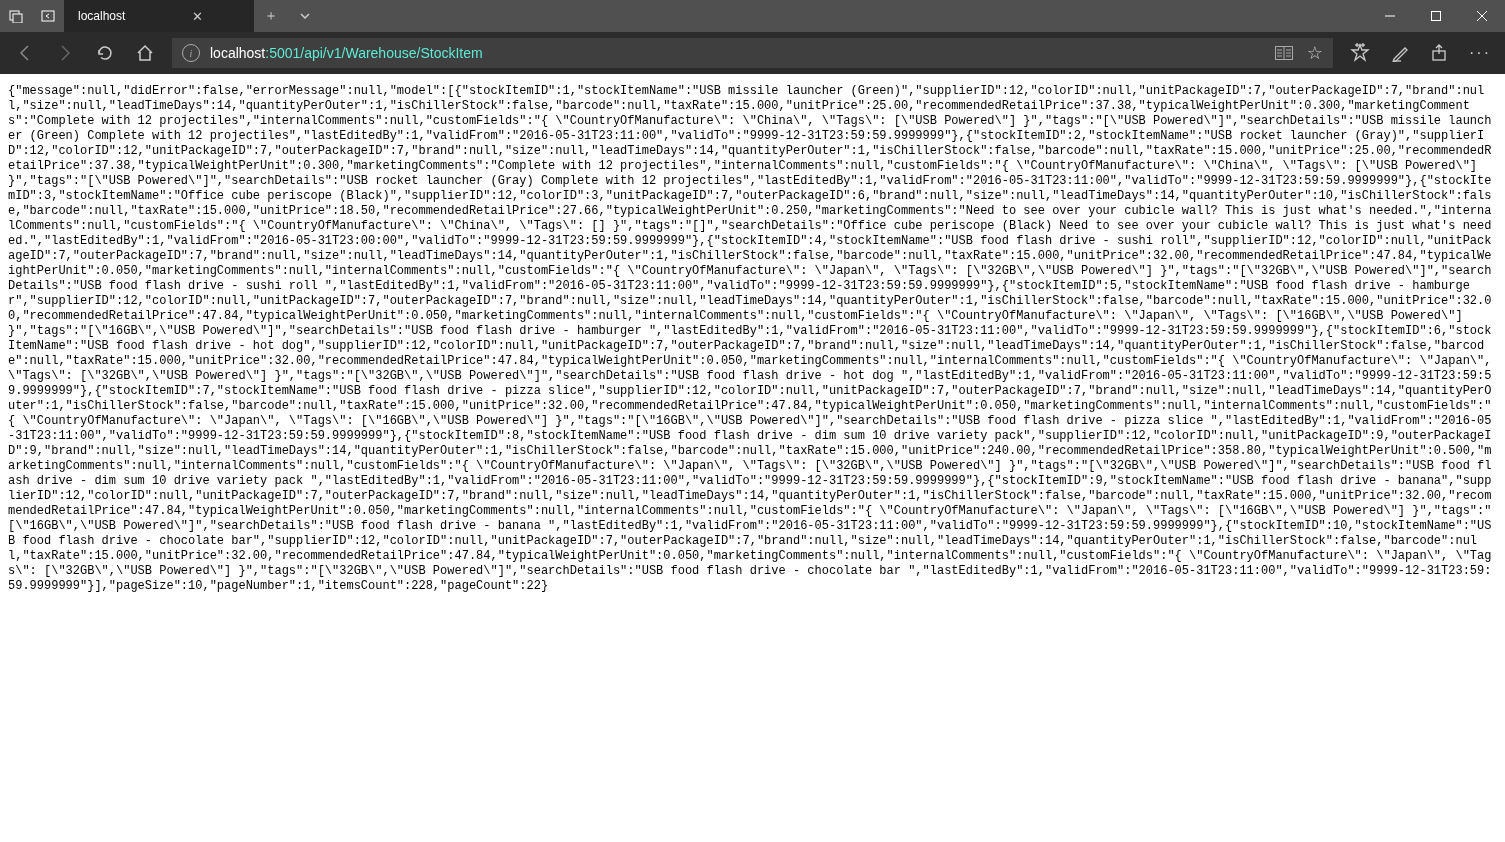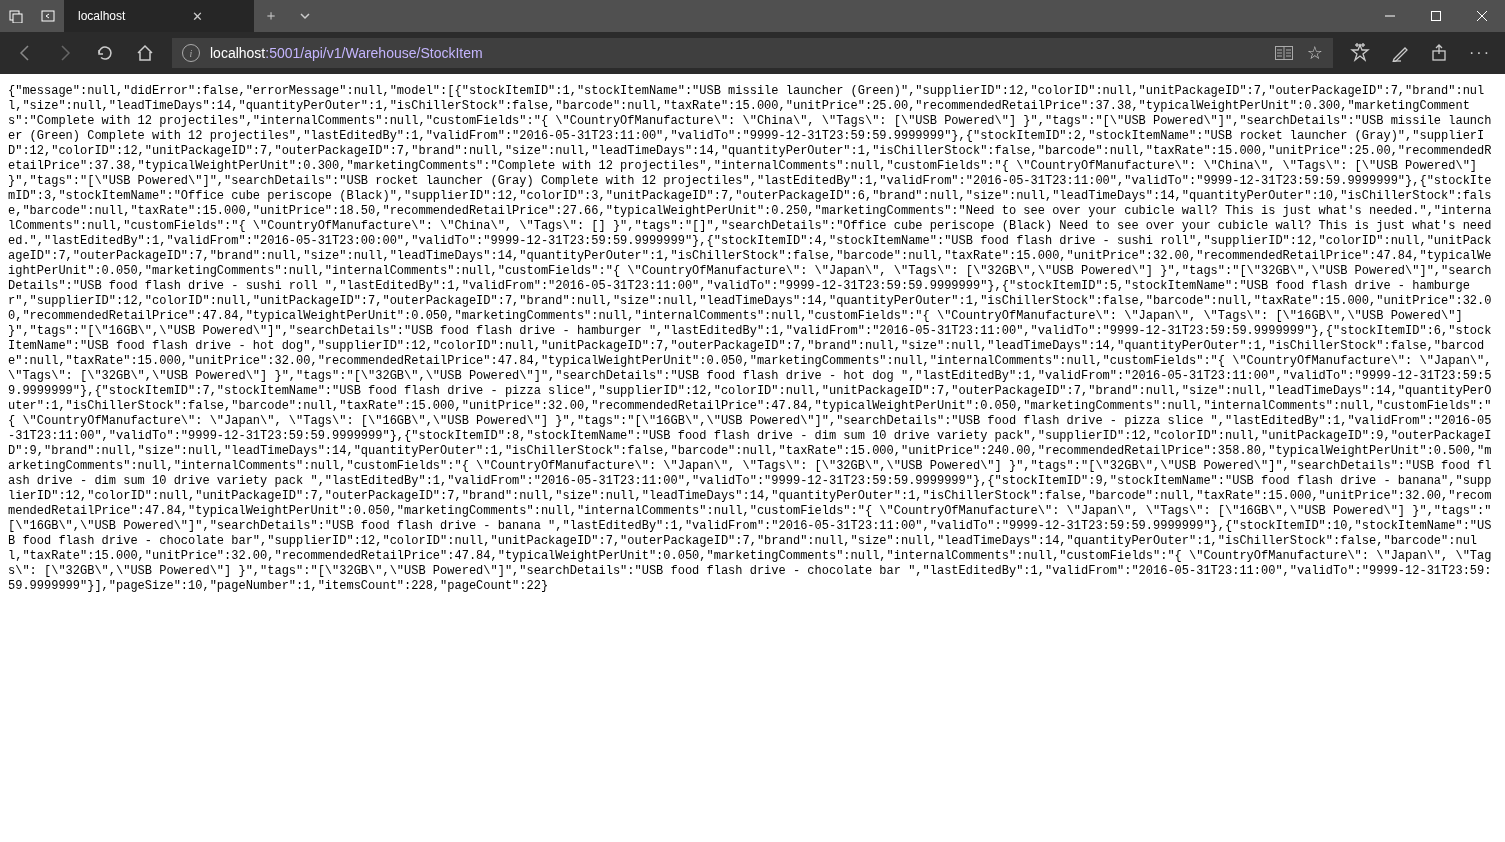--- a/index.html
+++ b/index.html
@@ -107,21 +107,21 @@
       font-style: italic;
       font-family: serif;
     }
     .addr-text {
       font-size: 14px;
       color: #ffffff;
       display: flex;
       align-items: baseline;
     }
     .addr-host { color: #ffffff; }
-    .addr-path { color: #c4b5fd; }
+    .addr-path { color: #5eead4; }
     .addr-right {
       margin-left: auto;
       display: flex;
       gap: 14px;
       align-items: center;
     }
 
     .content {
       padding: 10px 8px;
       font-family: Consolas, "Courier New", monospace;

